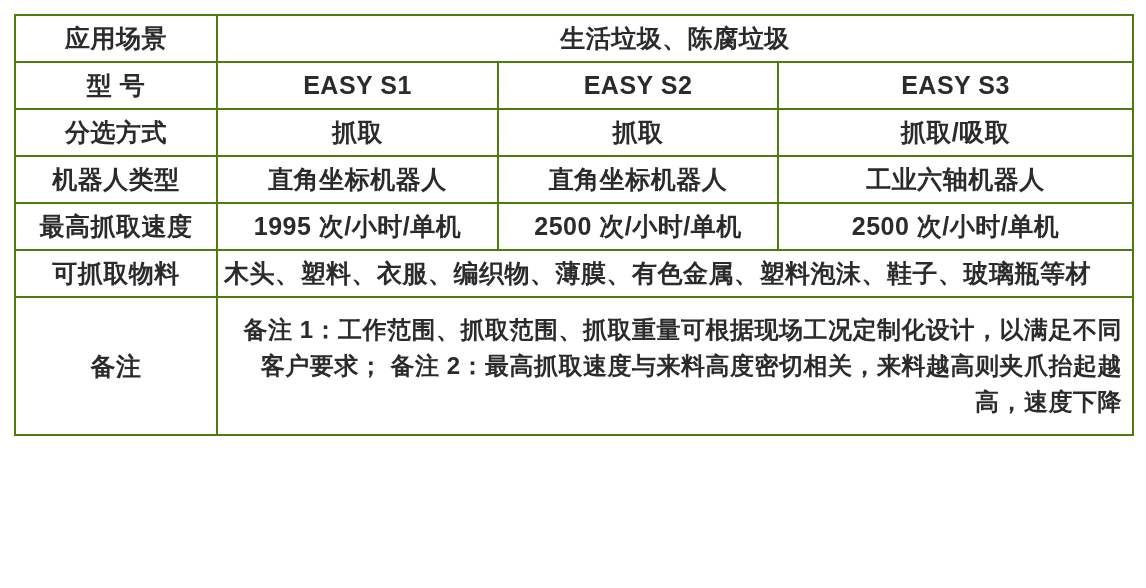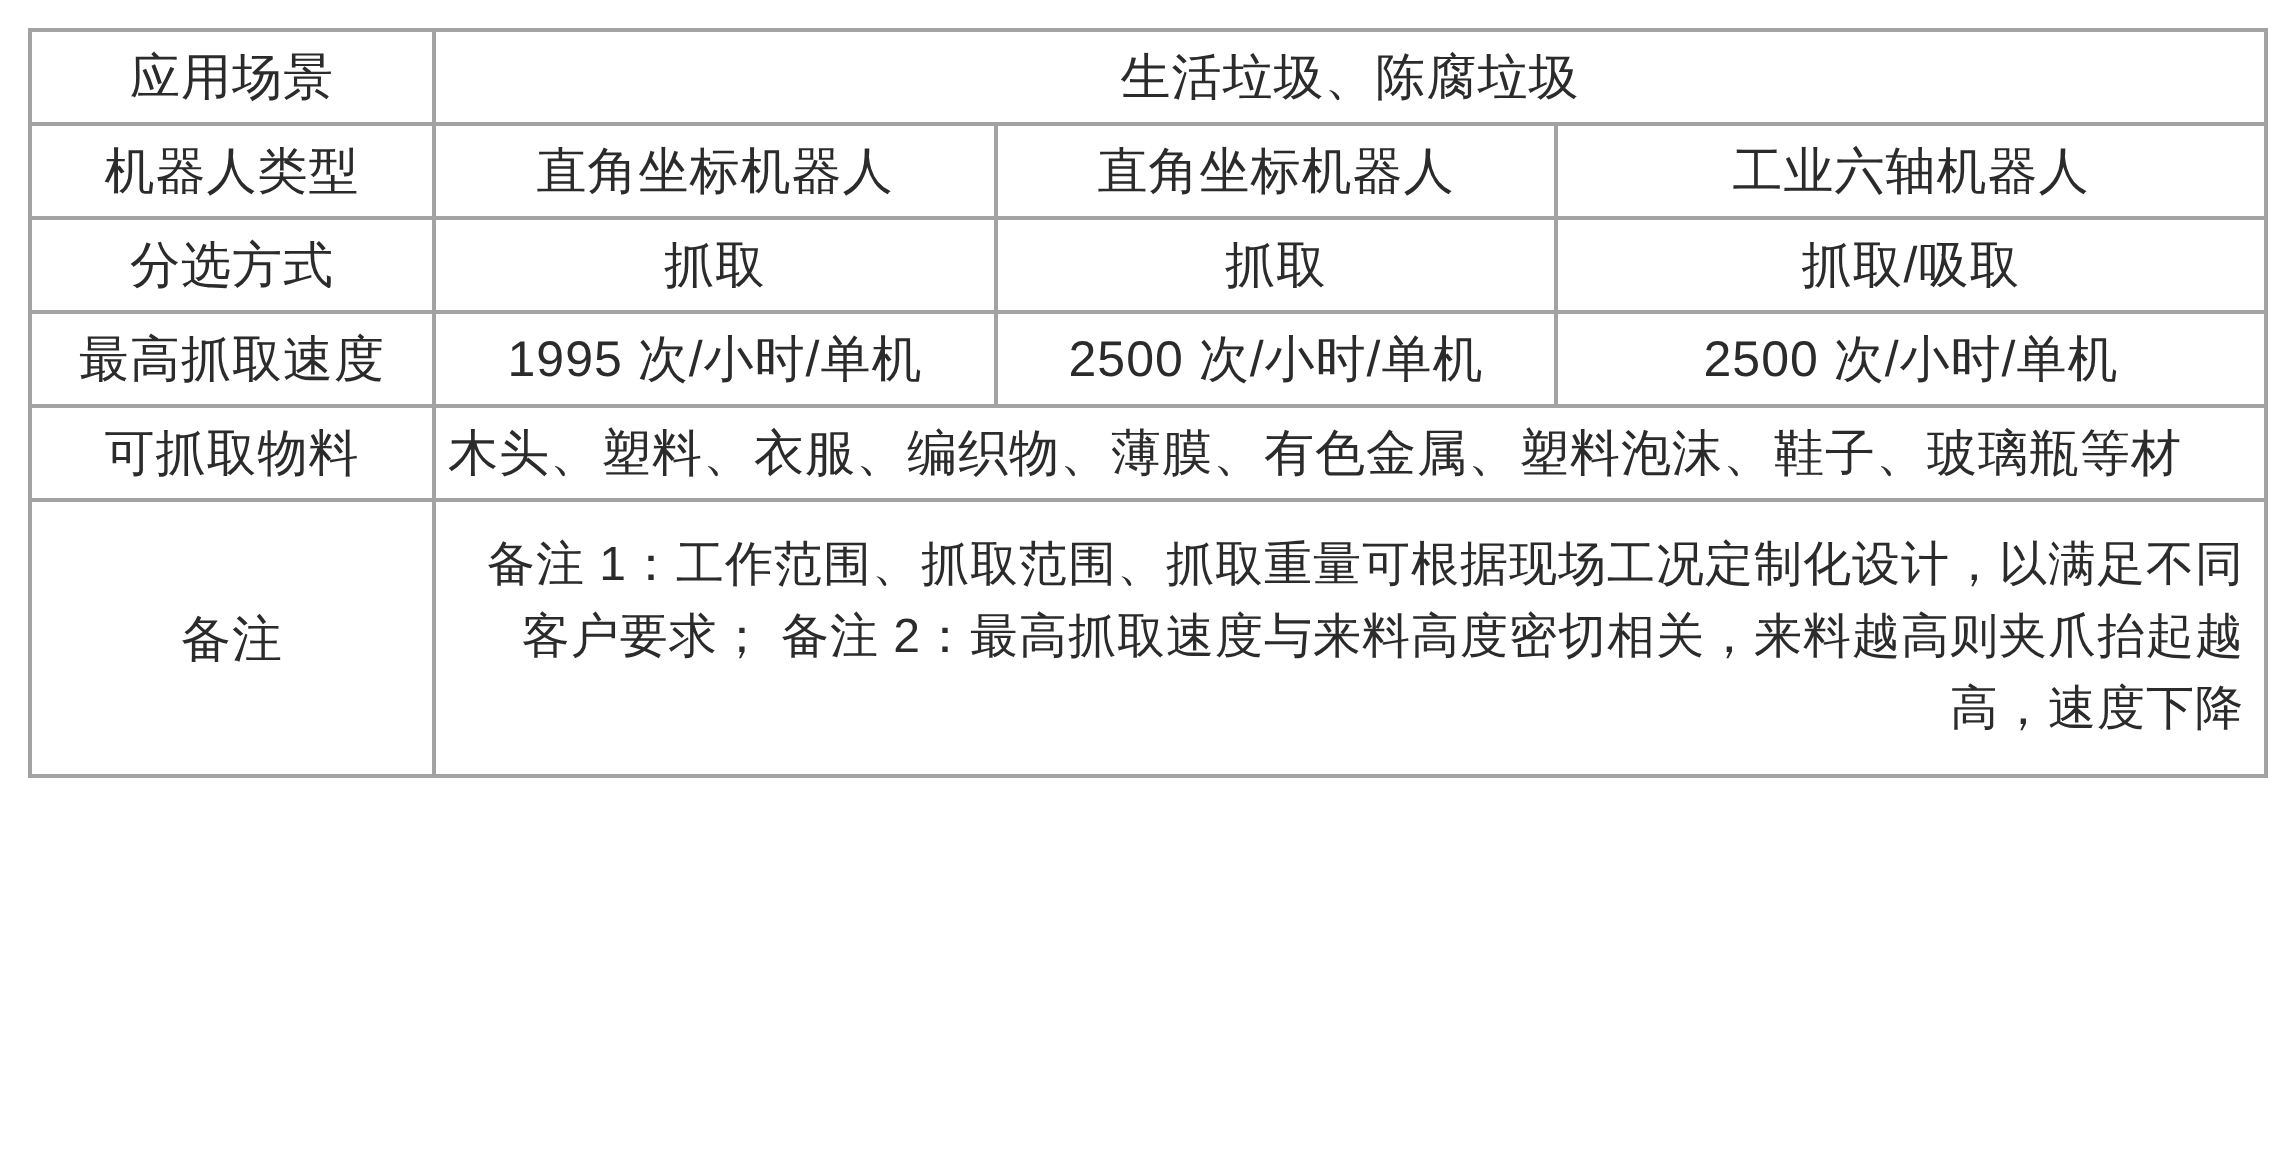--- a/index.html
+++ b/index.html
@@ -21,25 +21,25 @@
     border-collapse: collapse;
     table-layout: fixed;
     width: 1118px;
     background: #ffffff;
   }
   table.spec col.c0 { width: 202px; }
   table.spec col.c1 { width: 281px; }
   table.spec col.c2 { width: 280px; }
   table.spec col.c3 { width: 355px; }
   table.spec td {
-    border: 2px solid #a3a3a3;
+    border: 2px solid #4d7c0f;
     text-align: center;
     vertical-align: middle;
     font-size: 25px;
-    font-weight: 400;
+    font-weight: 700;
     letter-spacing: 0.5px;
     padding: 0 4px;
     overflow: hidden;
     white-space: nowrap;
   }
   table.spec tr.r { height: 47px; }
   table.spec tr.r-remark { height: 138px; }
   table.spec td.span-left {
     text-align: left;
     padding-left: 6px;
@@ -64,30 +64,36 @@
         <col class="c1">
         <col class="c2">
         <col class="c3">
     </colgroup>
     <tbody>
       <tr class="r">
         <td>应用场景</td>
         <td colspan="3">生活垃圾、陈腐垃圾</td>
       </tr>
       <tr class="r">
-        <td>机器人类型</td>
-        <td>直角坐标机器人</td>
-        <td>直角坐标机器人</td>
-        <td>工业六轴机器人</td>
+        <td>型 号</td>
+        <td>EASY S1</td>
+        <td>EASY S2</td>
+        <td>EASY S3</td>
       </tr>
       <tr class="r">
         <td>分选方式</td>
         <td>抓取</td>
         <td>抓取</td>
         <td>抓取/吸取</td>
+      </tr>
+      <tr class="r">
+        <td>机器人类型</td>
+        <td>直角坐标机器人</td>
+        <td>直角坐标机器人</td>
+        <td>工业六轴机器人</td>
       </tr>
       <tr class="r">
         <td>最高抓取速度</td>
         <td>1995 次/小时/单机</td>
         <td>2500 次/小时/单机</td>
         <td>2500 次/小时/单机</td>
       </tr>
       <tr class="r">
         <td>可抓取物料</td>
         <td colspan="3" class="span-left">木头、塑料、衣服、编织物、薄膜、有色金属、塑料泡沫、鞋子、玻璃瓶等材</td>

